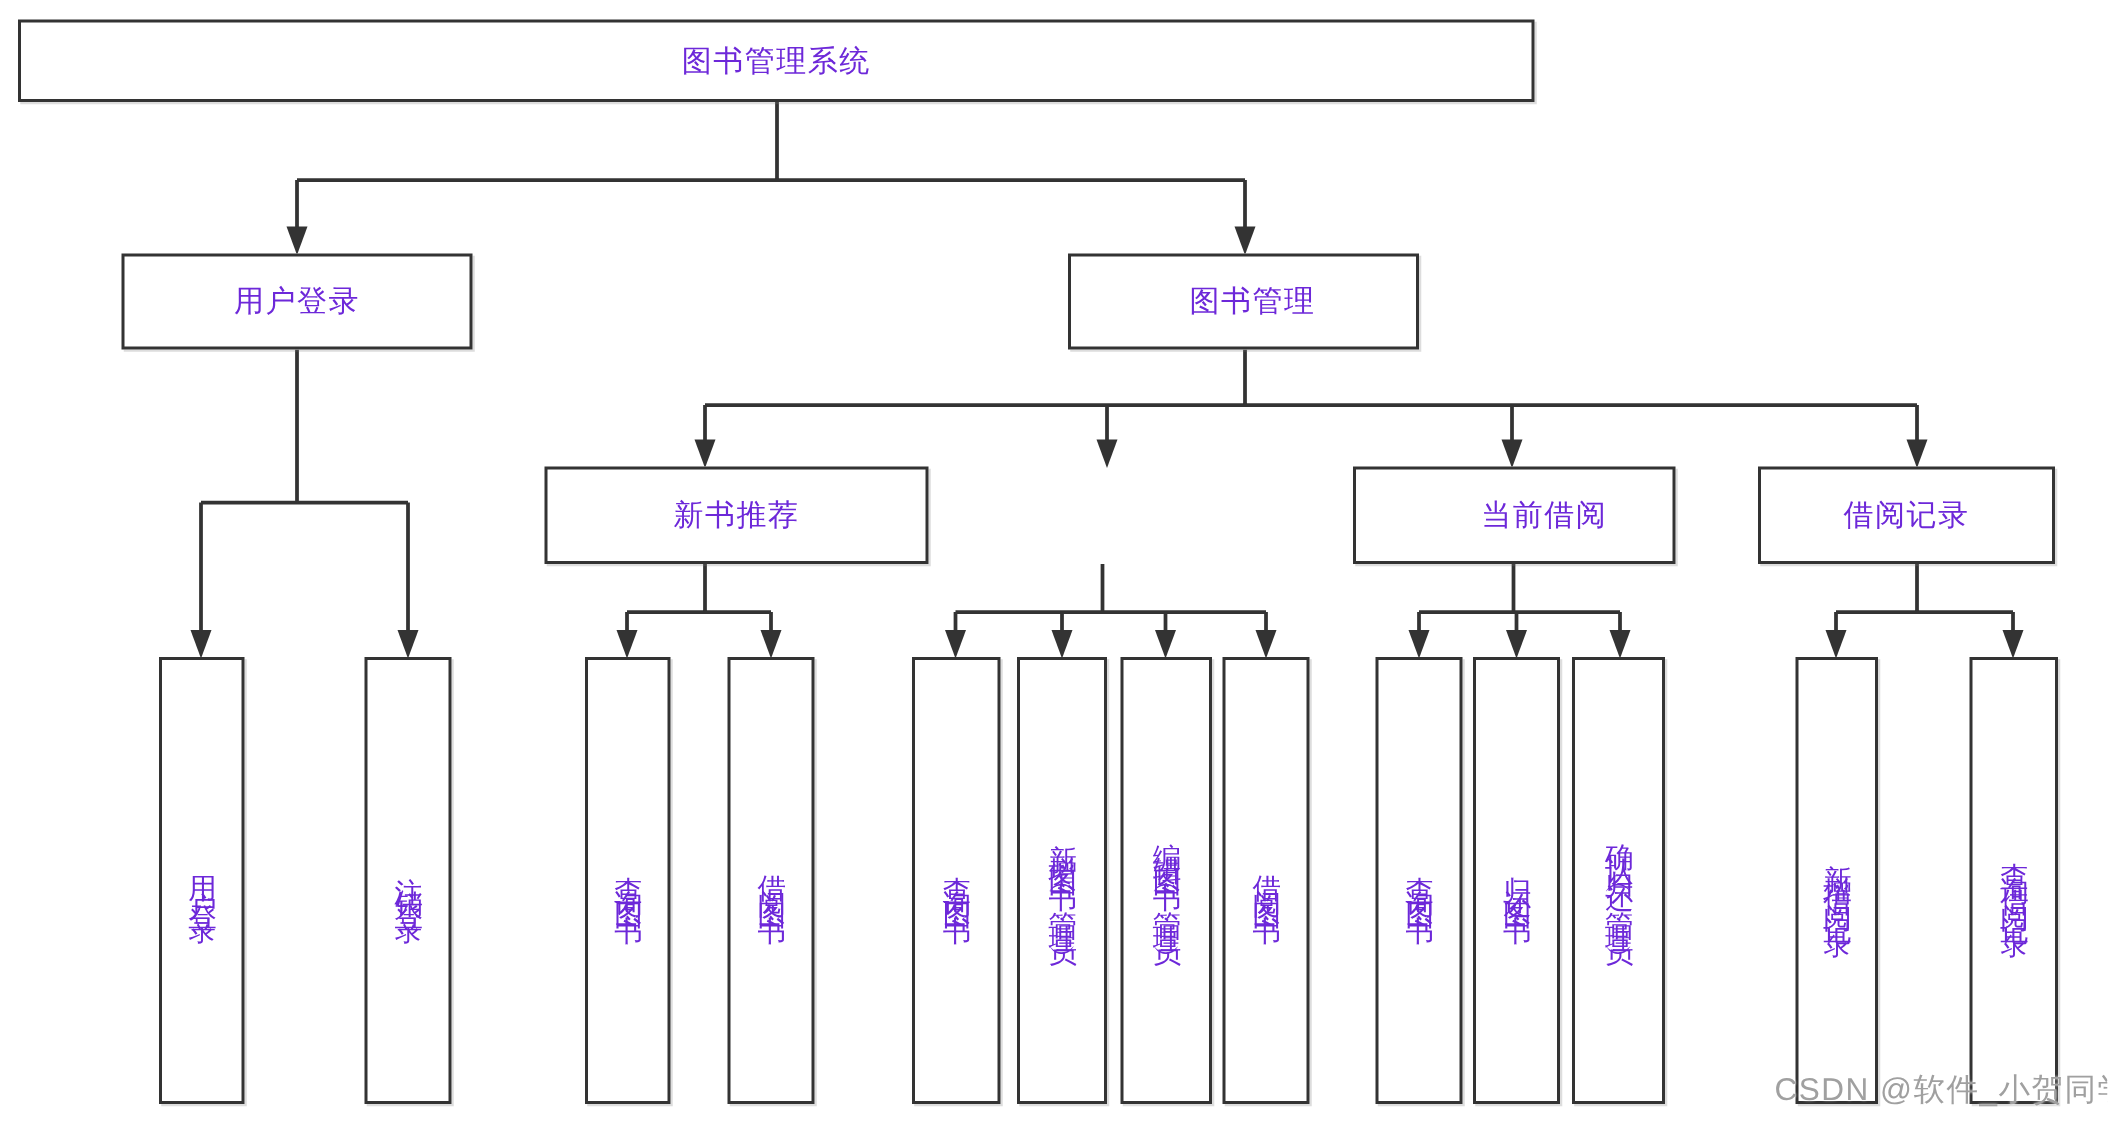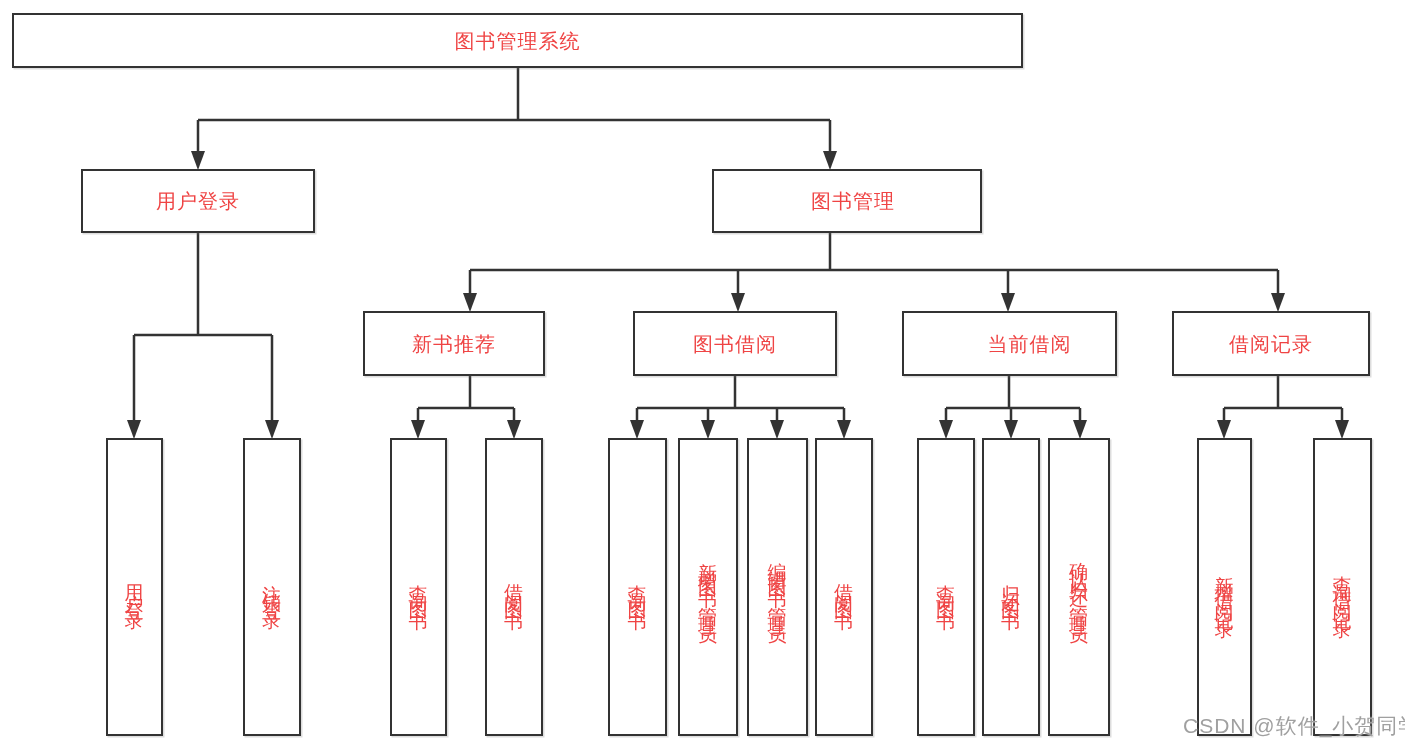--- a/index.html
+++ b/index.html
@@ -15,21 +15,21 @@
     position: absolute;
     left: 0; top: 0;
     width: 1405px; height: 747px;
     pointer-events: none;
   }
   .node {
     position: absolute;
     box-sizing: border-box;
     background: #ffffff;
     border: 2.5px solid #333333;
-    color: #ef4444;
+    color: #6d28d9;
     display: flex;
     align-items: center;
     justify-content: center;
     text-align: center;
     box-shadow: 1.5px 1.5px 0 rgba(120,120,120,0.25);
   }
   .h-node {
     font-size: 20px;
     letter-spacing: 1px;
     line-height: 1;
@@ -37,23 +37,23 @@
   .v-node {
     top: 438px;
     height: 298px;
     writing-mode: vertical-lr;
     font-size: 19px;
     letter-spacing: 9px;
     line-height: 1;
   }
   #root-node   { left: 12px;  top: 13px;  width: 1011px; height: 55px; }
   #n-userlogin { left: 81px;  top: 169px; width: 234px;  height: 64px; }
-  #n-bookmgmt  { left: 712px; top: 169px; width: 270px;  height: 64px; padding-left: 12px; }
+  #n-bookmgmt  { left: 712px; top: 169px; width: 234px;  height: 64px; padding-left: 12px; }
   .l3 { top: 311px; height: 65px; }
-  #n-newbook   { left: 363px;  width: 182px; }
+  #n-newbook   { left: 363px;  width: 256px; }
   #n-borrow    { left: 633px;  width: 204px; }
   #n-current   { left: 902px;  width: 215px; padding-left: 40px; }
   #n-records   { left: 1172px; width: 198px; }
   #lf-login    { left: 106px;  width: 57px; }
   #lf-logout   { left: 243px;  width: 58px; }
   #lf-q1       { left: 390px;  width: 57px; }
   #lf-b1       { left: 485px;  width: 58px; }
   #lf-q2       { left: 608px;  width: 59px; }
   #lf-add      { left: 678px;  width: 60px; }
   #lf-edit     { left: 747px;  width: 61px; }
@@ -118,21 +118,20 @@
       <polygon points="1335,420 1349,420 1342,439"></polygon>
     </g>
   </svg>
 
   <div class="node h-node" id="root-node">图书管理系统</div>
 
   <div class="node h-node" id="n-userlogin">用户登录</div>
   <div class="node h-node" id="n-bookmgmt">图书管理</div>
 
   <div class="node h-node l3" id="n-newbook">新书推荐</div>
-  <div class="node h-node l3" id="n-borrow">图书借阅</div>
   <div class="node h-node l3" id="n-current">当前借阅</div>
   <div class="node h-node l3" id="n-records">借阅记录</div>
 
   <div class="node v-node" id="lf-login">用户登录</div>
   <div class="node v-node" id="lf-logout">注销登录</div>
 
   <div class="node v-node" id="lf-q1">查询图书</div>
   <div class="node v-node" id="lf-b1">借阅图书</div>
 
   <div class="node v-node" id="lf-q2">查询图书</div>

